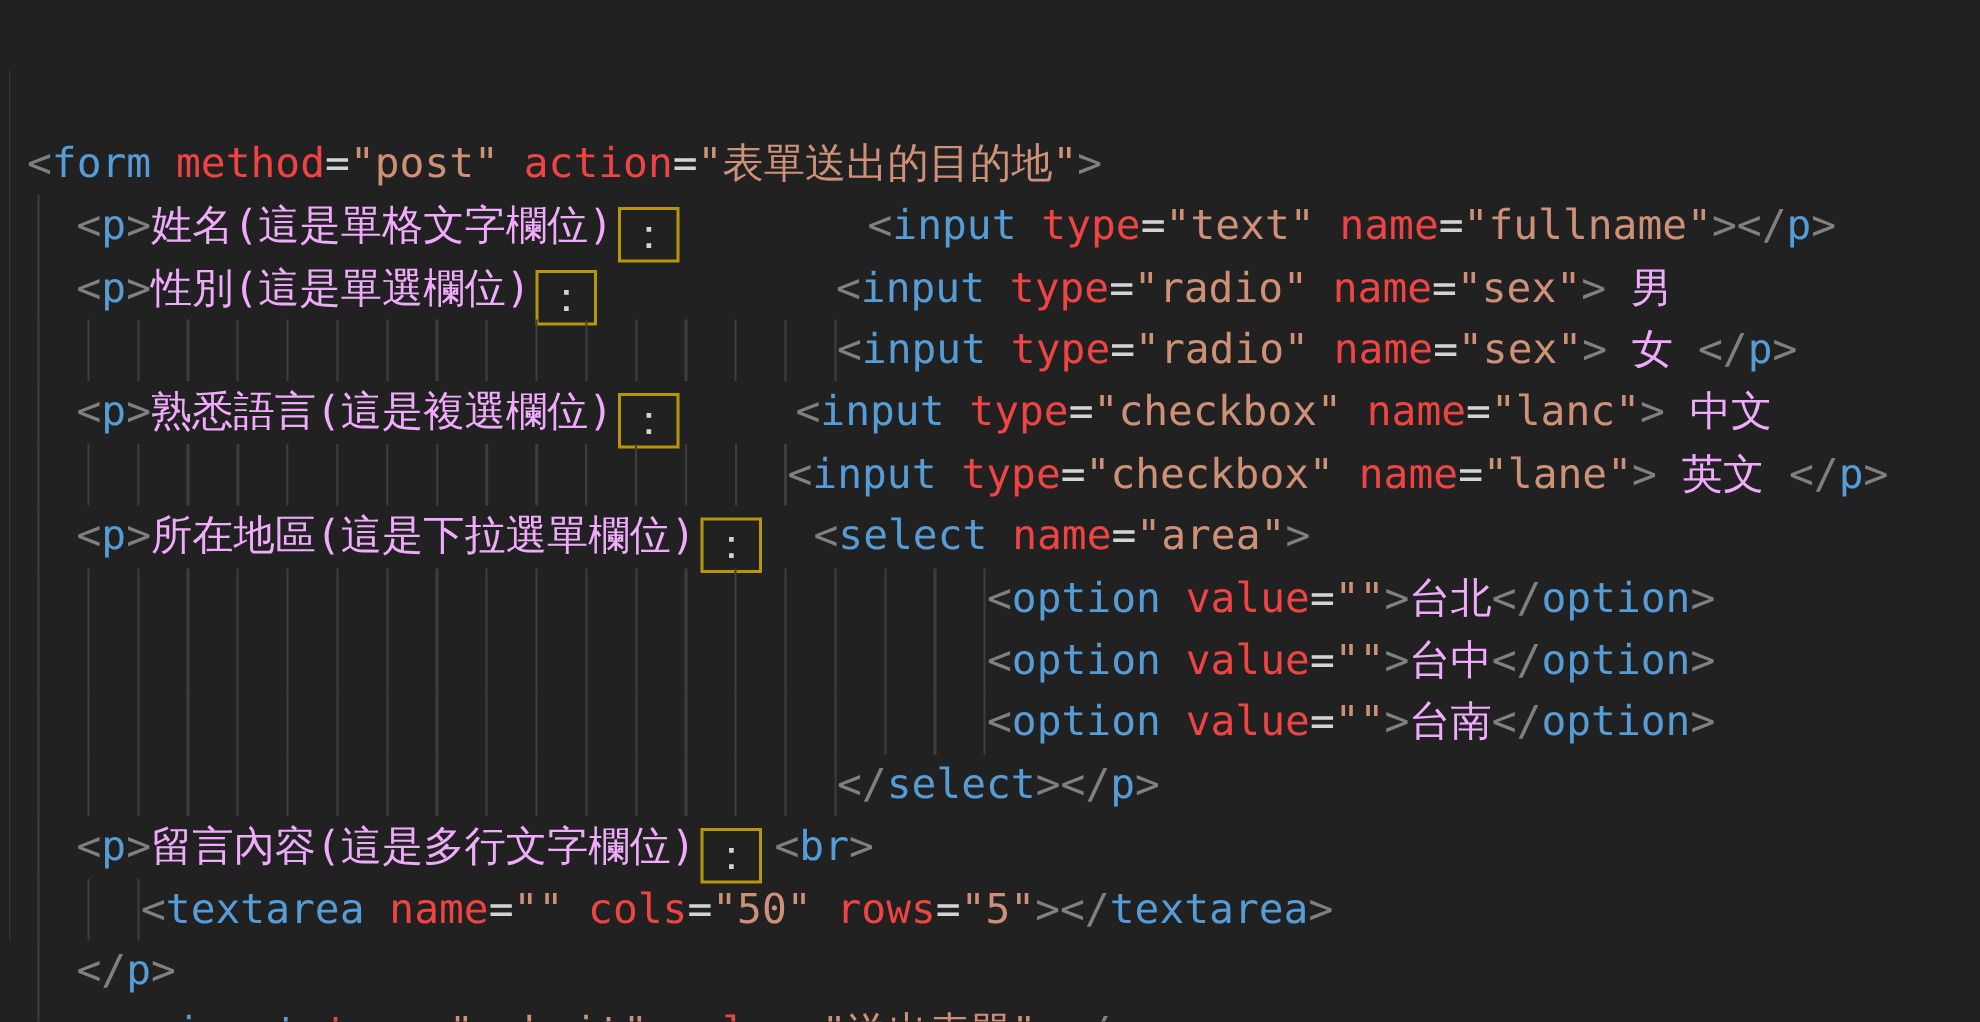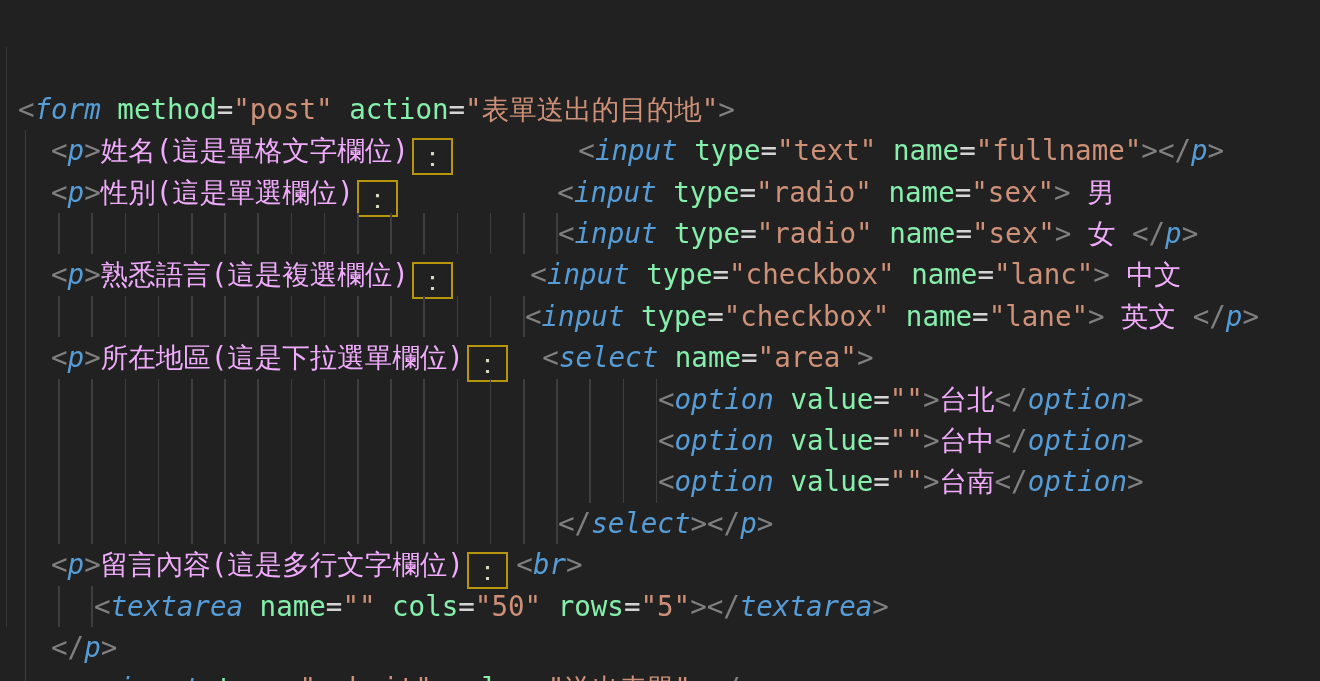--- a/index.html
+++ b/index.html
@@ -9,22 +9,22 @@
     font-family:"DejaVu Sans Mono","Liberation Mono",monospace;
     font-size:27.5px;
     line-height:41.4px;
     padding:6px 0 0 18px;
     white-space:pre;
     color:#d4d4d4;
     cursor:text;
   }
   .line{white-space:pre;height:41.4px;position:relative;}
   .tk-p{color:#808080;}
-  .tk-t{color:#569cd6;font-style:italic;}
-  .tk-a{color:#86efac;}
+  .tk-t{color:#569cd6;}
+  .tk-a{color:#ef4444;}
   .tk-e{color:#d4d4d4;}
   .tk-s{color:#ce9178;}
   .tk-x{color:#f0abfc;}
   .tk-i{
     display:inline-block;height:41.4px;vertical-align:top;
     background:repeating-linear-gradient(to right,#3e3e3e 0 1.5px,transparent 1.5px 33.2px);
     background-position:7px 0;
   }
   .tk-g{display:inline-block;height:41.4px;vertical-align:top;}
   .tk-u{

